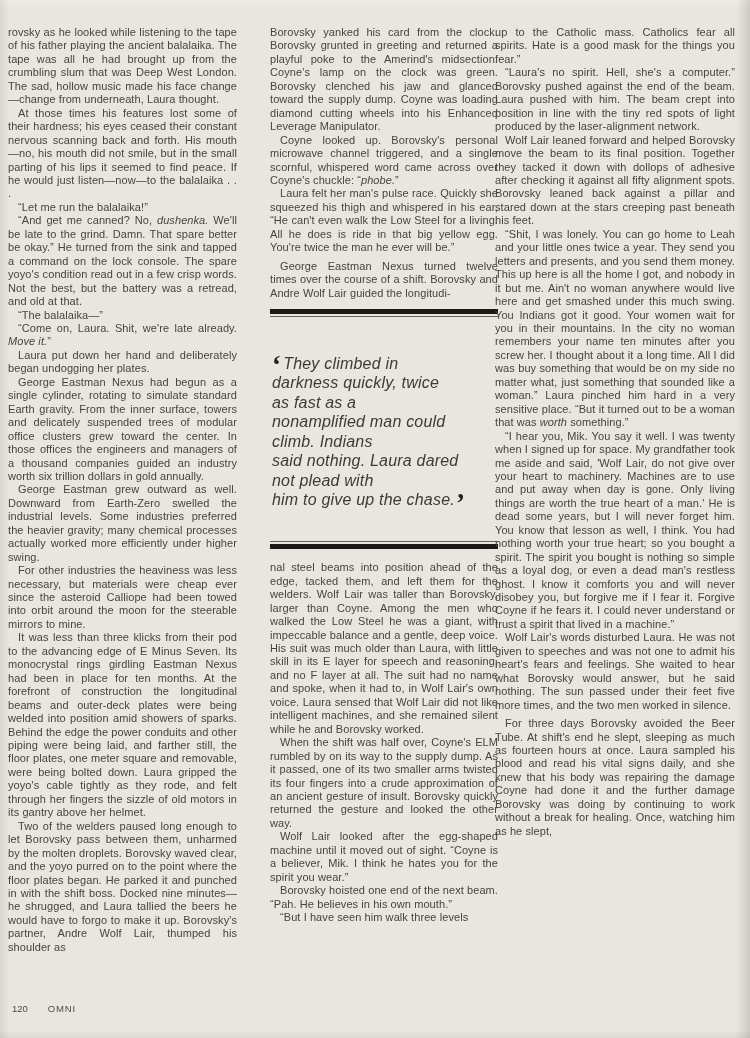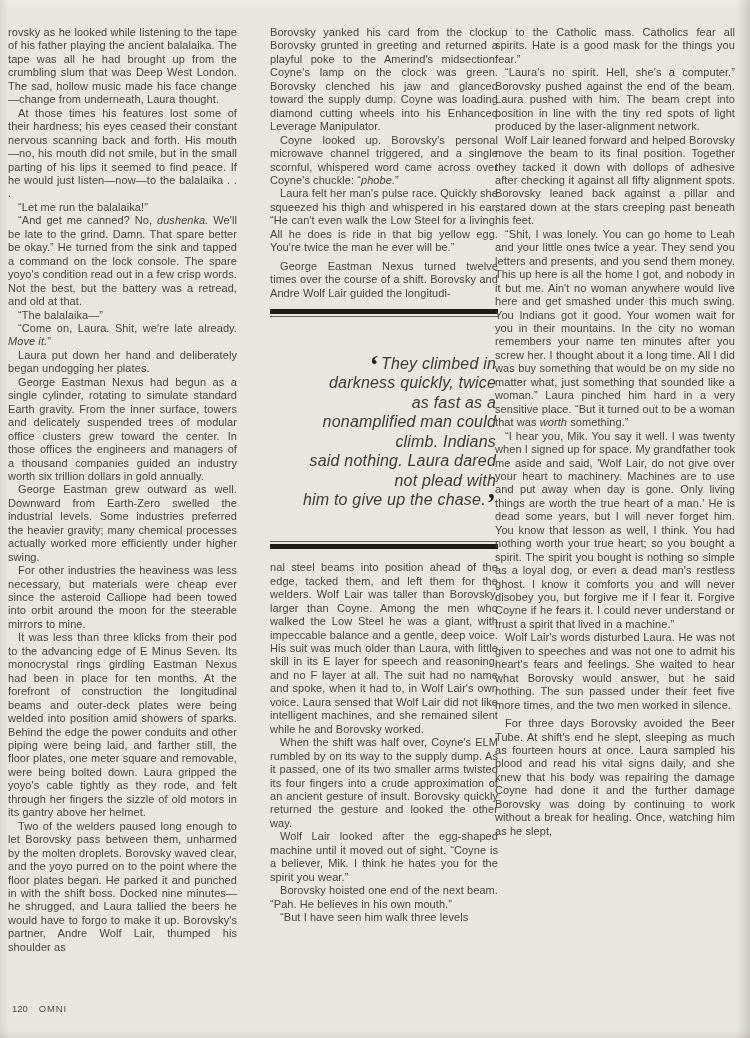--- a/index.html
+++ b/index.html
@@ -32,38 +32,38 @@
   .it{font-style:italic;}
 
   
   .pq{margin:9px 0 12px;}
   .pq-bar{height:5px;background:#1b1a17;}
   .pq-hair{height:1px;background:#63605a;}
   .pq-hair.top{margin-top:2px;}
   .pq-hair.bot{margin-bottom:2px;}
   .pq-body{
     padding:37px 2px 32px;
-    text-align:right;font-style:italic;
+    text-align:left;font-style:italic;
     font-size:16px;line-height:19.4px;color:#3d3b37;
     letter-spacing:0.2px;
   }
   .pq-line{display:block;}
   .pq-glyph{
     font-family:"Liberation Serif","DejaVu Serif",serif;
     font-weight:bold;font-style:normal;
     font-size:27px;line-height:0;color:#23221f;
   }
   .pq-glyph.open{vertical-align:-5px;margin-right:2px;}
   .pq-glyph.close{vertical-align:-7px;margin-left:1px;}
 
   
   .footer{
     position:absolute;left:12px;top:1003px;
     font-size:9.5px;color:#4d4b46;
-    display:flex;align-items:center;gap:11px;
+    display:flex;align-items:center;gap:20px;
   }
   .footer .mag{letter-spacing:0.8px;}
 </style>
 </head>
 <body>
 
 <div class="page">
 
   <div class="col" id="col1">
       <p class=""><span>rovsky as he looked while listening to the tape of his father playing the ancient balalaika. The tape was all he had brought up from the crumbling slum that was Deep West London. The sad, hollow music made his face change—change from underneath, Laura thought.</span></p>

